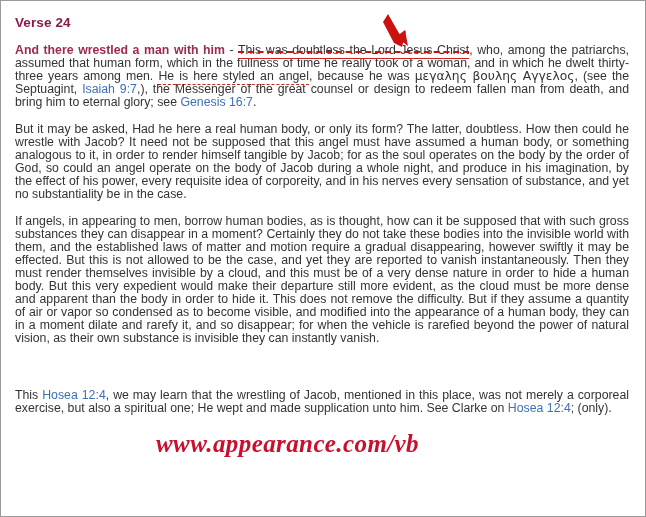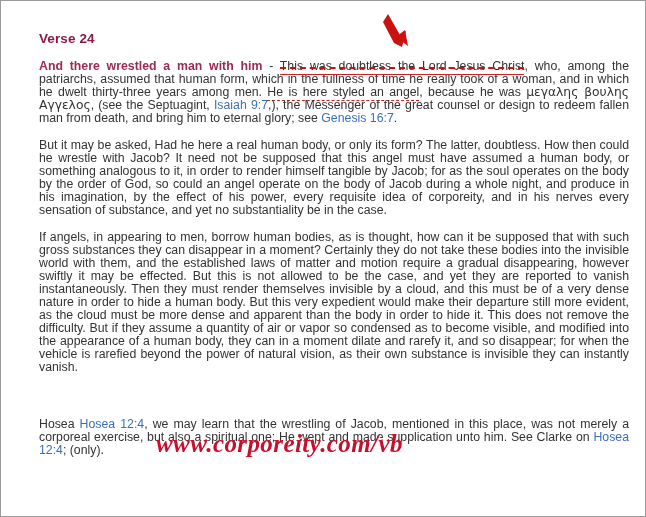--- a/index.html
+++ b/index.html
@@ -17,22 +17,21 @@
     position: relative;
     width: 646px;
     height: 517px;
     box-sizing: border-box;
     border: 1px solid #9a9a9a;
     background: #ffffff;
     overflow: hidden;
   }
   .content {
     position: relative;
-    padding: 30px 16px 0 14px;
-    margin-left: 24px;
+    padding: 14px 16px 0 14px;
   }
   .verse-title {
     color: #8b1a4a;
     font-weight: bold;
     font-size: 13.5px;
     margin: 0 0 14px 0;
     letter-spacing: 0.1px;
   }
   p {
     margin: 0 0 14px 0;
@@ -108,23 +107,23 @@
   <div class="content">
 
     <div class="verse-title">Verse 24</div>
 
     <p><span class="lead">And there wrestled a man with him</span><span> - </span><span class="mark-strike mark-under-solid">This was doubtless the Lord Jesus Christ</span><span>, who, among the patriarchs, assumed that human form, which in the fullness of time he really took of a woman, and in which he dwelt thirty-three years among men. </span><span class="mark-under">He is here styled an angel</span><span>, because he was </span><span class="greek">μεγαλης βουλης Αγγελος</span><span>, (see the Septuagint, </span><a class="link" href="#">Isaiah 9:7</a><span>,), the Messenger of the great counsel or design to redeem fallen man from death, and bring him to eternal glory; see </span><a class="link" href="#">Genesis 16:7</a><span>.</span></p>
 
     <p>But it may be asked, Had he here a real human body, or only its form? The latter, doubtless. How then could he wrestle with Jacob? It need not be supposed that this angel must have assumed a human body, or something analogous to it, in order to render himself tangible by Jacob; for as the soul operates on the body by the order of God, so could an angel operate on the body of Jacob during a whole night, and produce in his imagination, by the effect of his power, every requisite idea of corporeity, and in his nerves every sensation of substance, and yet no substantiality be in the case.</p>
 
     <p>If angels, in appearing to men, borrow human bodies, as is thought, how can it be supposed that with such gross substances they can disappear in a moment? Certainly they do not take these bodies into the invisible world with them, and the established laws of matter and motion require a gradual disappearing, however swiftly it may be effected. But this is not allowed to be the case, and yet they are reported to vanish instantaneously. Then they must render themselves invisible by a cloud, and this must be of a very dense nature in order to hide a human body. But this very expedient would make their departure still more evident, as the cloud must be more dense and apparent than the body in order to hide it. This does not remove the difficulty. But if they assume a quantity of air or vapor so condensed as to become visible, and modified into the appearance of a human body, they can in a moment dilate and rarefy it, and so disappear; for when the vehicle is rarefied beyond the power of natural vision, as their own substance is invisible they can instantly vanish.</p>
 
-    <p class="last-para"><span>Hosea </span><a class="link" href="#">Hosea 12:4</a><span>, we may learn that the wrestling of Jacob, mentioned in this place, was not merely a corporeal exercise, but also a spiritual one; He wept and made supplication unto him. See Clarke on </span><a class="link" href="#">Hosea 12:4</a><span>; (only).</span></p>
+    <p class="last-para"><span>This </span><a class="link" href="#">Hosea 12:4</a><span>, we may learn that the wrestling of Jacob, mentioned in this place, was not merely a corporeal exercise, but also a spiritual one; He wept and made supplication unto him. See Clarke on </span><a class="link" href="#">Hosea 12:4</a><span>; (only).</span></p>
 
   </div>
 
   <svg class="arrow" viewBox="0 0 34 38">
     <path d="M6 1 L18 22 L24 18 L20 34 L12 30 L1 9 Z" fill="#cc1111"></path>
     <path d="M14 24 L23 17 L26 33 Z" fill="#cc1111"></path>
   </svg>
 
-  <div class="watermark">www.corporeity.com/vb</div>
+  <div class="watermark">www.appearance.com/vb</div>
 </div>
 
 </body></html>

